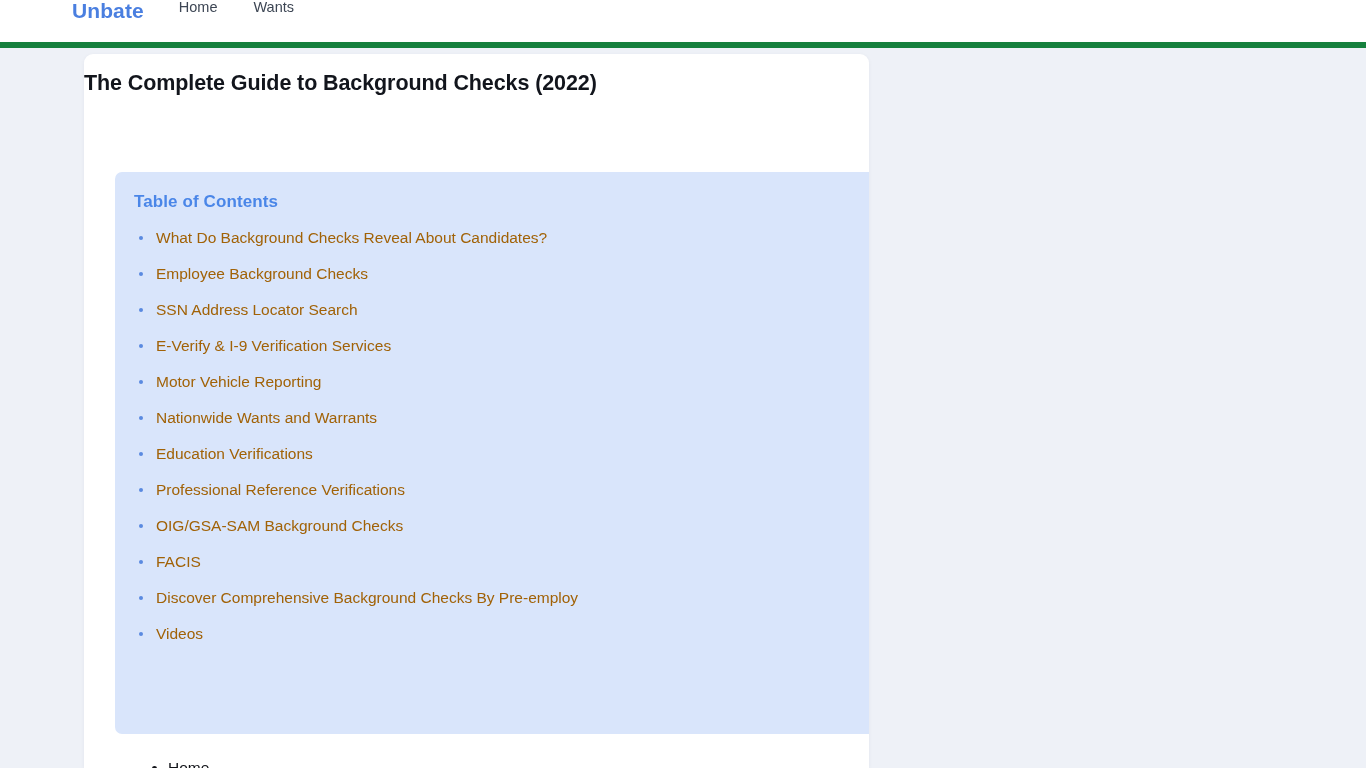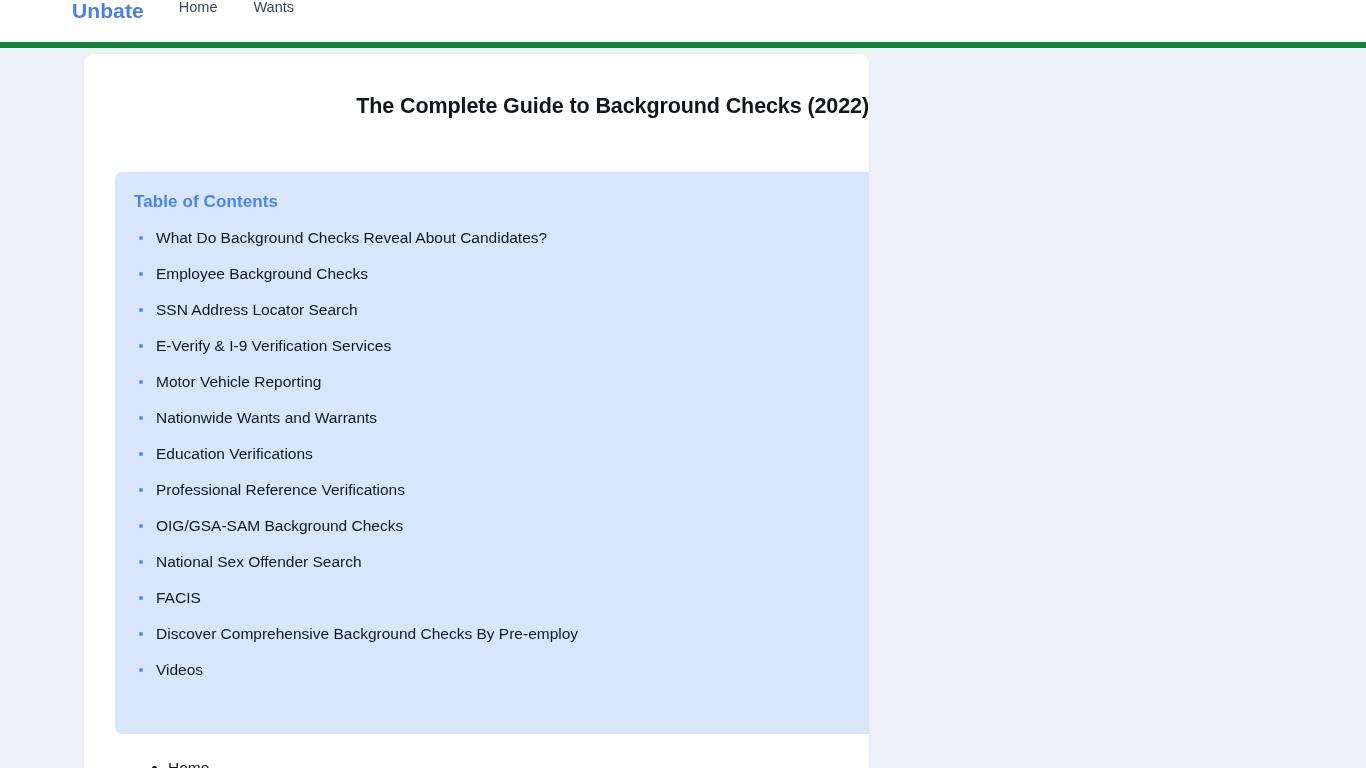--- a/index.html
+++ b/index.html
@@ -78,22 +78,22 @@
     width: 785px;
     height: 714px;
     background: #ffffff;
     border-radius: 9px 9px 0 0;
     box-shadow: 0 1px 4px rgba(30, 45, 80, 0.05);
     box-sizing: border-box;
     overflow: hidden;
   }
   .article-title {
     margin: 0;
-    padding-top: 40px;
-    text-align: right;
+    padding-top: 17px;
+    text-align: left;
     font-size: 21.5px;
     font-weight: bold;
     color: #12151c;
     letter-spacing: -0.1px;
   }
 
   
   .toc-box {
     position: absolute;
     left: 31px;
@@ -128,21 +128,21 @@
     position: absolute;
     left: 5px;
     top: 16px;
     width: 4px;
     height: 4px;
     border-radius: 50%;
     background: #5a8ae0;
   }
   .toc-link {
     font-size: 15.5px;
-    color: #0f172a;
+    color: #a16207;
     text-decoration: none;
     line-height: 36px;
   }
 
   
   .bottom-list {
     position: absolute;
     left: 48px;
     top: 700px;
     margin: 0;
@@ -176,21 +176,20 @@
       <ul class="toc-list">
         <li class="toc-item"><a class="toc-link" href="#">What Do Background Checks Reveal About Candidates?</a></li>
         <li class="toc-item"><a class="toc-link" href="#">Employee Background Checks</a></li>
         <li class="toc-item"><a class="toc-link" href="#">SSN Address Locator Search</a></li>
         <li class="toc-item"><a class="toc-link" href="#">E-Verify &amp; I-9 Verification Services</a></li>
         <li class="toc-item"><a class="toc-link" href="#">Motor Vehicle Reporting</a></li>
         <li class="toc-item"><a class="toc-link" href="#">Nationwide Wants and Warrants</a></li>
         <li class="toc-item"><a class="toc-link" href="#">Education Verifications</a></li>
         <li class="toc-item"><a class="toc-link" href="#">Professional Reference Verifications</a></li>
         <li class="toc-item"><a class="toc-link" href="#">OIG/GSA-SAM Background Checks</a></li>
-        <li class="toc-item"><a class="toc-link" href="#">National Sex Offender Search</a></li>
         <li class="toc-item"><a class="toc-link" href="#">FACIS</a></li>
         <li class="toc-item"><a class="toc-link" href="#">Discover Comprehensive Background Checks By Pre-employ</a></li>
         <li class="toc-item"><a class="toc-link" href="#">Videos</a></li>
       </ul>
     </div>
 
     <ul class="bottom-list">
       <li>Home</li>
     </ul>
 

